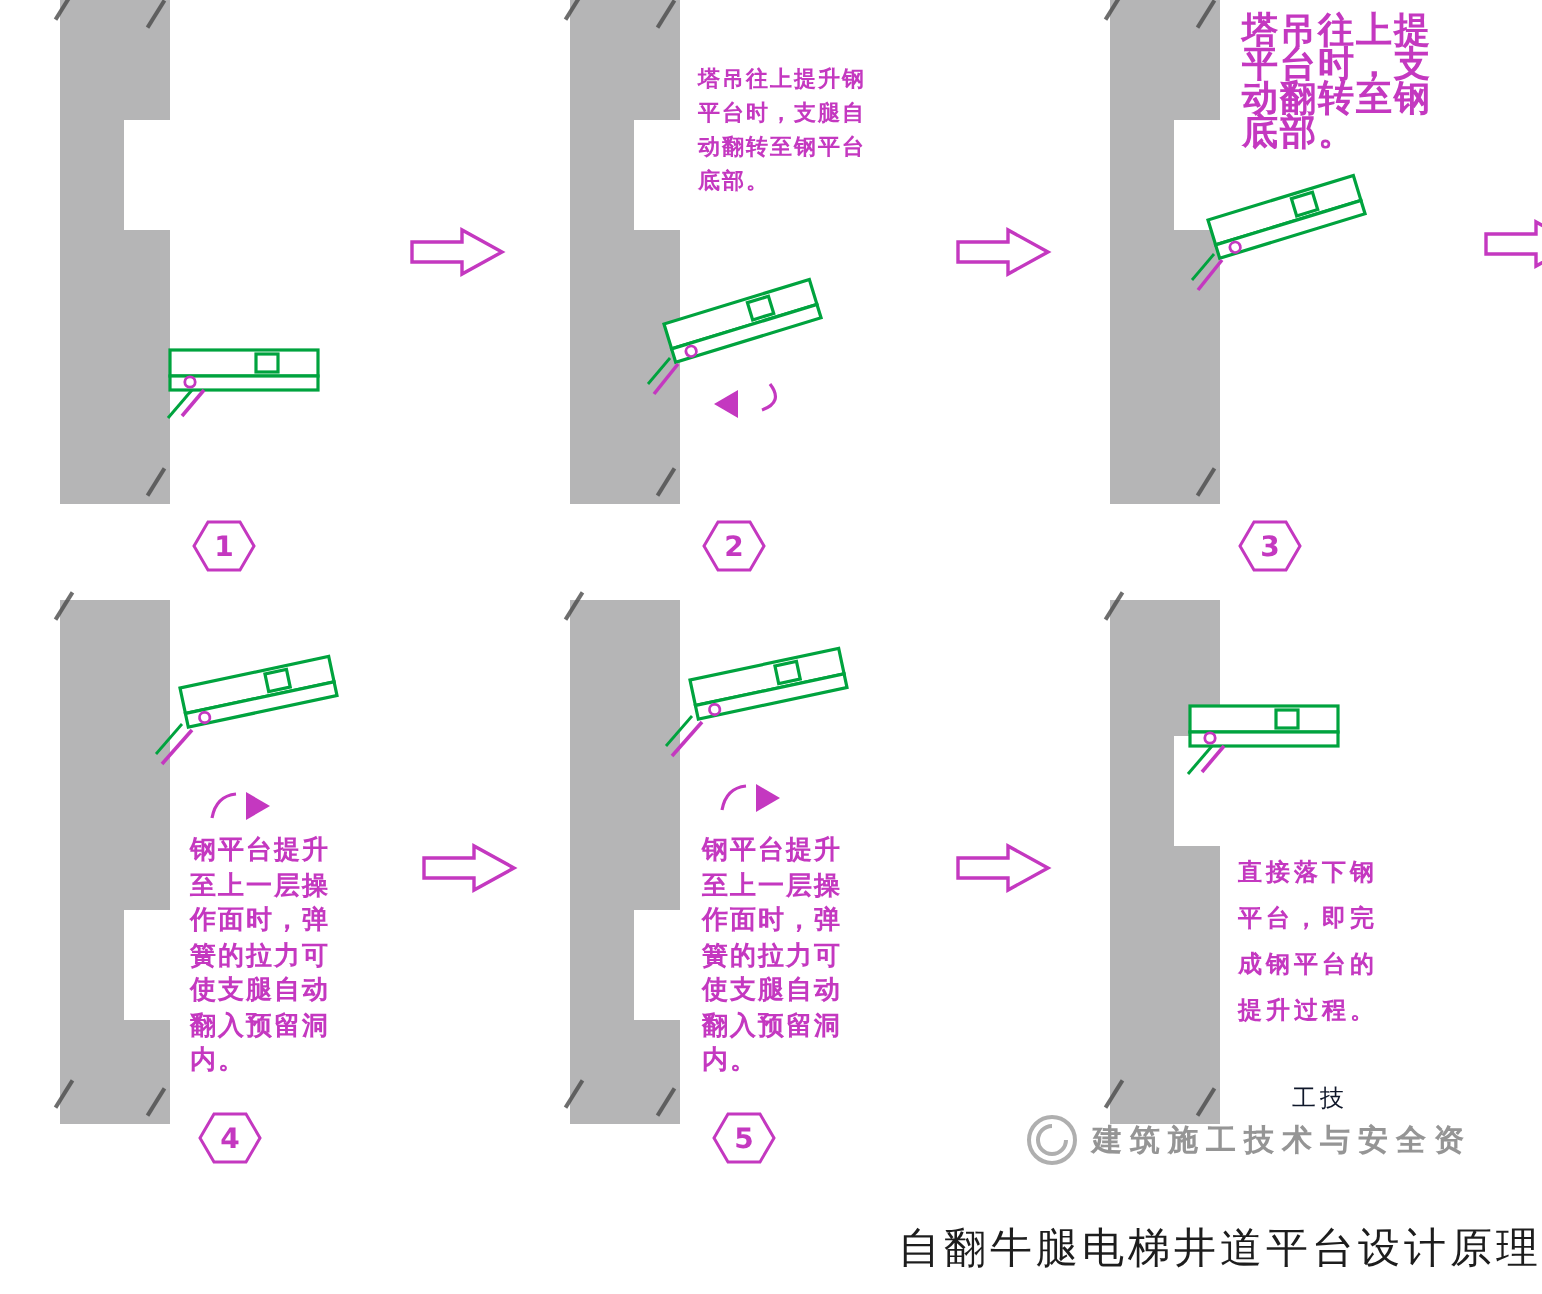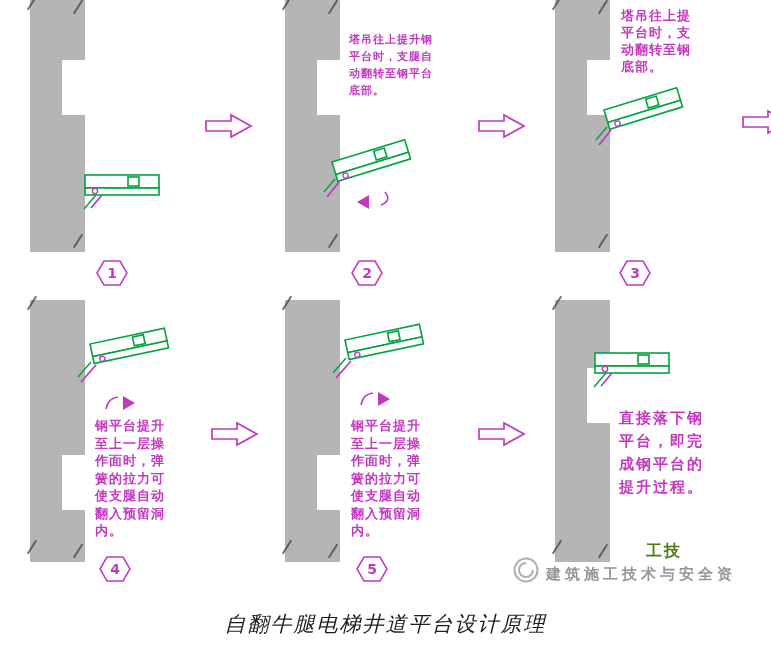--- a/index.html
+++ b/index.html
@@ -10,29 +10,29 @@
   }
   .abs { position:absolute; }
   .wall { position:absolute; width:55px; background:var(--wall,#b5b5b6); }
   .notch { position:absolute; width:23px; height:55px; background:#ffffff; }
   .tick { position:absolute; width:16px; height:2px; background:#4a4a4a; transform:rotate(-58deg); opacity:.8; }
   .ptext {
     position:absolute; color:var(--magenta,#c438c0); font-weight:bold;
     white-space:pre-line;
   }
   .caption {
-    position:absolute; left:0; top:610px; width:771px; text-align:center;
-    color:var(--ink,#1d1d1d); font-size:21px; letter-spacing:2px;font-style:italic;
+    position:absolute; left:0; top:610px; width:771px; text-align:right;
+    color:var(--ink,#1d1d1d); font-size:21px; letter-spacing:2px;
   }
   .watermark {
-    position:absolute; left:512px; top:556px; display:flex; align-items:flex-end; gap:6px;
+    position:absolute; left:512px; top:556px; display:flex; align-items:center; gap:6px;
     color:var(--watermark,#8a8a8a); font-size:15px; letter-spacing:4px; font-weight:600; opacity:.9;
   }
   .wfrag {
-    position:absolute; left:646px; top:541px; color:#4d7c0f; font-size:16px; letter-spacing:2px;font-weight:bold;
+    position:absolute; left:646px; top:541px; color:#0f172a; font-size:12px; letter-spacing:2px;
   }
 </style>
 </head>
 <body>
 
 <div id="stage">
 
   <div class="wall" style="left:30px;top:0;height:252px"></div>
   <div class="wall" style="left:285px;top:0;height:252px"></div>
   <div class="wall" style="left:555px;top:0;height:252px"></div>
@@ -166,39 +166,39 @@
     <polygon points="2,9 27,9 27,3 47,14 27,25 27,19 2,19" fill="#fff" style="stroke:var(--magenta)" stroke-width="1.7"></polygon>
   </svg>
   <svg class="abs" style="left:477px;top:420px" width="50" height="28" viewBox="0 0 50 28">
     <polygon points="2,9 27,9 27,3 47,14 27,25 27,19 2,19" fill="#fff" style="stroke:var(--magenta)" stroke-width="1.7"></polygon>
   </svg>
 
   <div class="ptext" style="left:349px;top:31px;width:112px;font-size:11px;line-height:17px;letter-spacing:1px">塔吊往上提升钢
 平台时，支腿自
 动翻转至钢平台
 底部。</div>
-  <div class="ptext" style="left:621px;top:7px;width:150px;font-size:13px;line-height:17px;letter-spacing:1px">塔吊往上提
+  <div class="ptext" style="left:621px;top:7px;width:150px;font-size:18px;line-height:17px;letter-spacing:1px">塔吊往上提
 平台时，支
 动翻转至钢
 底部。</div>
   <div class="ptext" style="left:95px;top:417px;width:90px;font-size:13px;line-height:17.5px;letter-spacing:1px">钢平台提升
 至上一层操
 作面时，弹
 簧的拉力可
 使支腿自动
 翻入预留洞
 内。</div>
   <div class="ptext" style="left:351px;top:417px;width:90px;font-size:13px;line-height:17.5px;letter-spacing:1px">钢平台提升
 至上一层操
 作面时，弹
 簧的拉力可
 使支腿自动
 翻入预留洞
 内。</div>
-  <div class="ptext" style="left:619px;top:407px;width:110px;font-size:15px;line-height:23px;letter-spacing:2px">直接落下钢
+  <div class="ptext" style="left:619px;top:425px;width:110px;font-size:12px;line-height:23px;letter-spacing:2px">直接落下钢
 平台，即完
 成钢平台的
 提升过程。</div>
 
   <svg class="abs" style="left:93px;top:258px" width="38" height="30" viewBox="0 0 38 30">
     <polygon points="4,15 11,3 27,3 34,15 27,27 11,27" fill="#fff" style="stroke:var(--magenta)" stroke-width="1.5"></polygon>
     <text x="19" y="20" text-anchor="middle" font-size="14" font-weight="bold" style="fill:var(--magenta)">1</text>
   </svg>
   <svg class="abs" style="left:348px;top:258px" width="38" height="30" viewBox="0 0 38 30">
     <polygon points="4,15 11,3 27,3 34,15 27,27 11,27" fill="#fff" style="stroke:var(--magenta)" stroke-width="1.5"></polygon>

